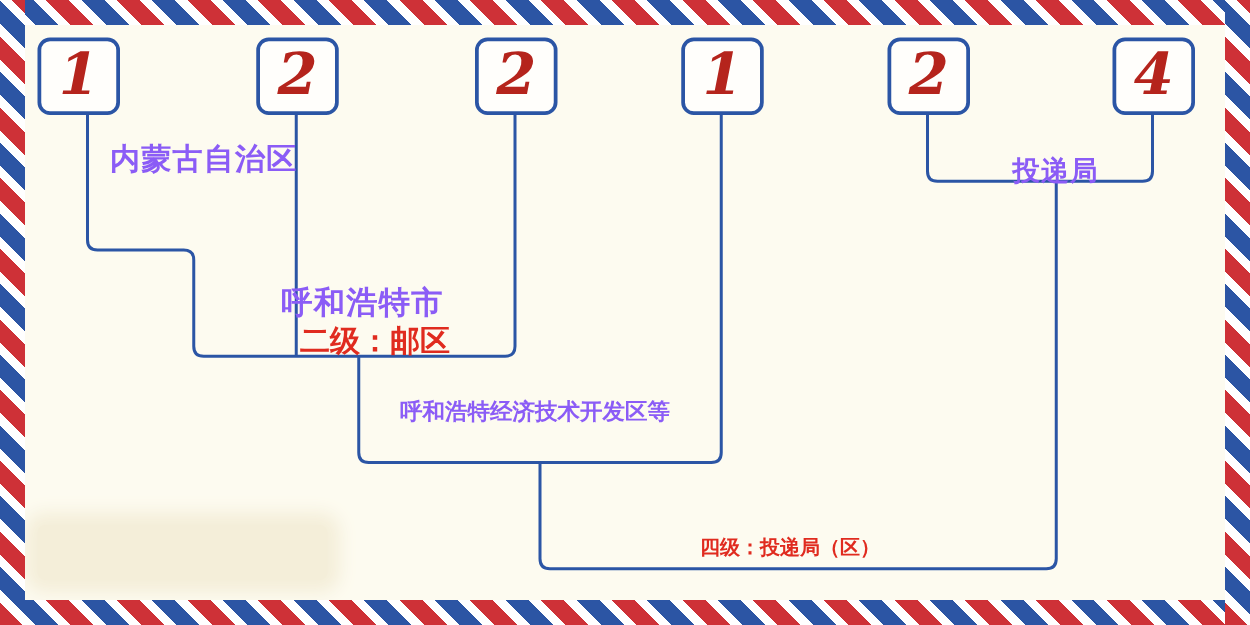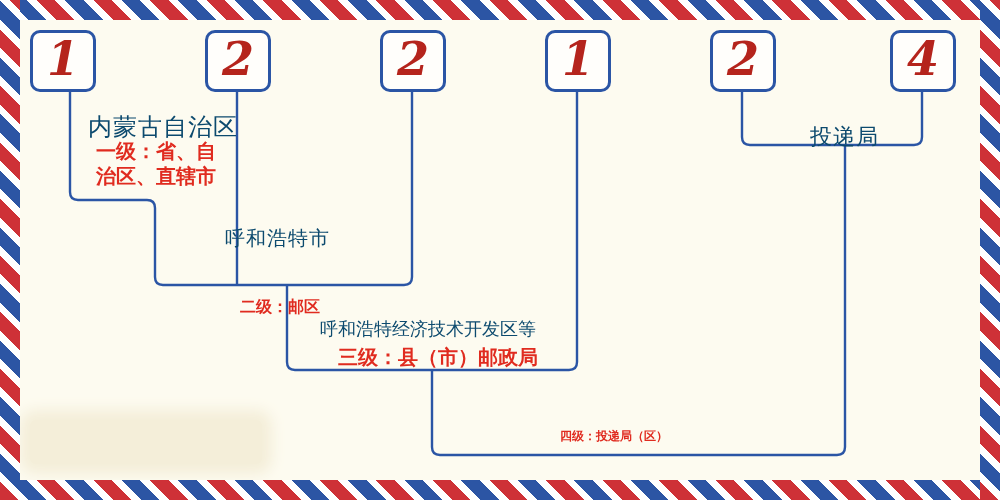--- a/index.html
+++ b/index.html
@@ -31,31 +31,31 @@
   }
   .digit{
     font-family:"DejaVu Serif","Liberation Serif",serif;
     font-style:italic;font-weight:700;font-size:46px;line-height:1;
     color:#b5241c;transform:translateY(-2px);
   }
   .d1{left:30px;} .d2{left:205px;} .d3{left:380px;} .d4{left:545px;} .d5{left:710px;} .d6{left:890px;}
 
   
   .lbl{position:absolute;z-index:4;white-space:nowrap;}
-  .place{color:#0c4a6e;font-weight:normal;}
+  .place{color:#8b5cf6;font-weight:bold;}
   .desc{color:#e02b1f;font-weight:bold;}
 
   .lvl1-place{left:88px;top:111px;font-size:24px;letter-spacing:1px;}
   .lvl1-desc{left:96px;top:139px;font-size:20px;line-height:25px;text-align:center;}
-  .lvl2-place{left:225px;top:225px;font-size:20px;letter-spacing:1px;}
-  .lvl2-desc{left:240px;top:257px;font-size:16px;margin-top:40px;}
+  .lvl2-place{left:225px;top:225px;font-size:25px;letter-spacing:1px;}
+  .lvl2-desc{left:240px;top:257px;font-size:24px;}
   .lvl3-place{left:320px;top:317px;font-size:18px;}
   .lvl3-desc{left:338px;top:344px;font-size:20px;}
   .lvl4-place{left:572px;top:398px;font-size:19px;}
-  .lvl4-desc{left:560px;top:428px;font-size:12px;}
+  .lvl4-desc{left:560px;top:428px;font-size:16px;}
   .delivery-label{left:810px;top:122px;font-size:22px;letter-spacing:1px;}
 
   .footer-patch{
     position:absolute;left:30px;top:420px;width:232px;height:44px;z-index:2;
     background:#f4eed9;border-radius:6px;box-shadow:0 0 14px 10px #f4eed9;
   }
   .footer-note{left:38px;top:428px;font-size:21px;z-index:4;letter-spacing:1px;}
 </style>
 </head>
 <body>
@@ -88,30 +88,25 @@
     <span class="digit">1</span>
   </div>
   <div class="digit-box d5">
     <span class="digit">2</span>
   </div>
   <div class="digit-box d6">
     <span class="digit">4</span>
   </div>
 
   <div class="lbl place lvl1-place">内蒙古自治区</div>
-  <div class="lbl desc lvl1-desc">
-    <div>一级：省、自</div>
-    <div>治区、直辖市</div>
-  </div>
 
   <div class="lbl place lvl2-place">呼和浩特市</div>
   <div class="lbl desc lvl2-desc">二级：邮区</div>
 
   <div class="lbl place lvl3-place">呼和浩特经济技术开发区等</div>
-  <div class="lbl desc lvl3-desc">三级：县（市）邮政局</div>
 
   <div class="lbl desc lvl4-desc">四级：投递局（区）</div>
 
   <div class="lbl place delivery-label">投递局</div>
 
   <div class="footer-patch"></div>
 
 </div>
 
 </body></html>

